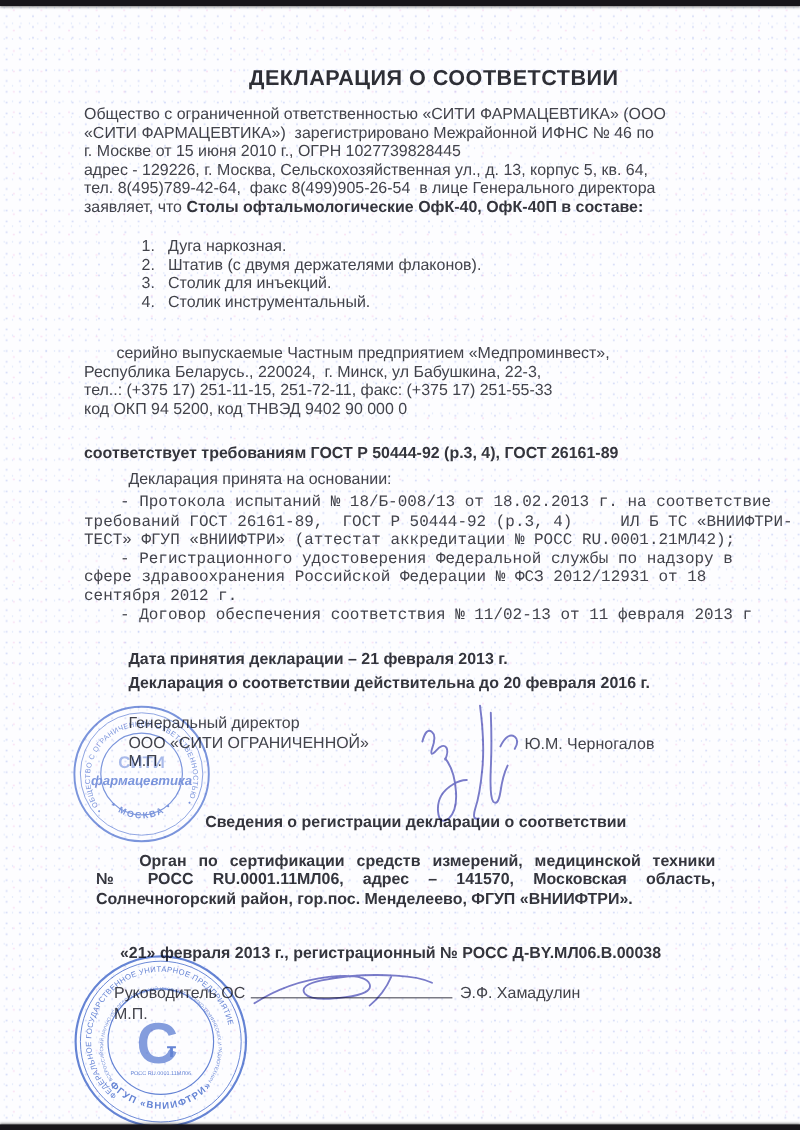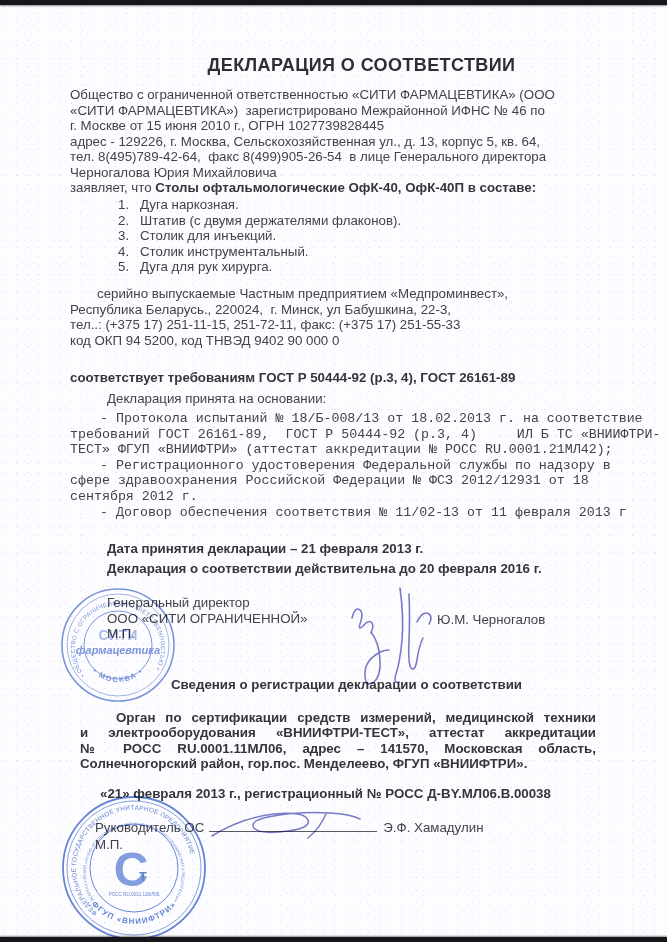--- a/index.html
+++ b/index.html
@@ -54,30 +54,28 @@
   <div class="edge bottom"></div>
 
   <h1 class="title">ДЕКЛАРАЦИЯ О СООТВЕТСТВИИ</h1>
 
   <div class="block" style="top:87px">
     <div class="line">Общество с ограниченной ответственностью «СИТИ ФАРМАЦЕВТИКА» (ООО</div>
     <div class="line">«СИТИ ФАРМАЦЕВТИКА»)  зарегистрировано Межрайонной ИФНС № 46 по</div>
     <div class="line">г. Москве от 15 июня 2010 г., ОГРН 1027739828445</div>
     <div class="line">адрес - 129226, г. Москва, Сельскохозяйственная ул., д. 13, корпус 5, кв. 64,</div>
     <div class="line">тел. 8(495)789-42-64,  факс 8(499)905-26-54  в лице Генерального директора</div>
-    <div class="line">Черногалова Юрия Михайловича</div>
     <div class="line"><span>заявляет, что </span><span class="b">Столы офтальмологические ОфК-40, ОфК-40П в составе:</span></div>
   </div>
 
   <div class="block list" style="top:197px">
     <div class="line"><span class="num">1.</span><span>Дуга наркозная.</span></div>
     <div class="line"><span class="num">2.</span><span>Штатив (с двумя держателями флаконов).</span></div>
     <div class="line"><span class="num">3.</span><span>Столик для инъекций.</span></div>
     <div class="line"><span class="num">4.</span><span>Столик инструментальный.</span></div>
-    <div class="line"><span class="num">5.</span><span>Дуга для рук хирурга.</span></div>
   </div>
 
   <div class="block" style="top:286px">
     <div class="line ind27">серийно выпускаемые Частным предприятием «Медпроминвест»,</div>
     <div class="line">Республика Беларусь., 220024,  г. Минск, ул Бабушкина, 22-3,</div>
     <div class="line">тел..: (+375 17) 251-11-15, 251-72-11, факс: (+375 17) 251-55-33</div>
     <div class="line">код ОКП 94 5200, код ТНВЭД 9402 90 000 0</div>
   </div>
 
   <div class="block b" style="top:370px">соответствует  требованиям ГОСТ Р 50444-92 (р.3, 4),  ГОСТ 26161-89</div>
@@ -99,21 +97,20 @@
   <div class="block ind37" style="top:595px">
     <div class="line">Генеральный директор</div>
     <div class="line">ООО «СИТИ ОГРАНИЧЕННОЙ»</div>
     <div class="line">М.П.</div>
   </div>
   <div class="abs" style="top:612px;left:437px">Ю.М. Черногалов</div>
 
   <div class="block b center-head" style="top:677px">Сведения о регистрации декларации о соответствии</div>
   <div class="block reg-par" style="top:710px;width:516px">
     <div class="line first">Орган по сертификации средств измерений, медицинской техники</div>
-    <div class="line">и электрооборудования «ВНИИФТРИ-ТЕСТ», аттестат аккредитации</div>
     <div class="line">№ РОСС RU.0001.11МЛ06, адрес – 141570, Московская область,</div>
     <div class="line last">Солнечногорский район, гор.пос. Менделеево, ФГУП «ВНИИФТРИ».</div>
   </div>
   <div class="block b ind30" style="top:786px">«21» февраля 2013 г., регистрационный № РОСС Д-BY.МЛ06.В.00038</div>
 
   <div class="sig-row">
     <span>Руководитель ОС</span><span class="sig-underline"></span><span>Э.Ф. Хамадулин</span>
   </div>
   <div class="abs" style="top:837px;left:95px">М.П.</div>
 

